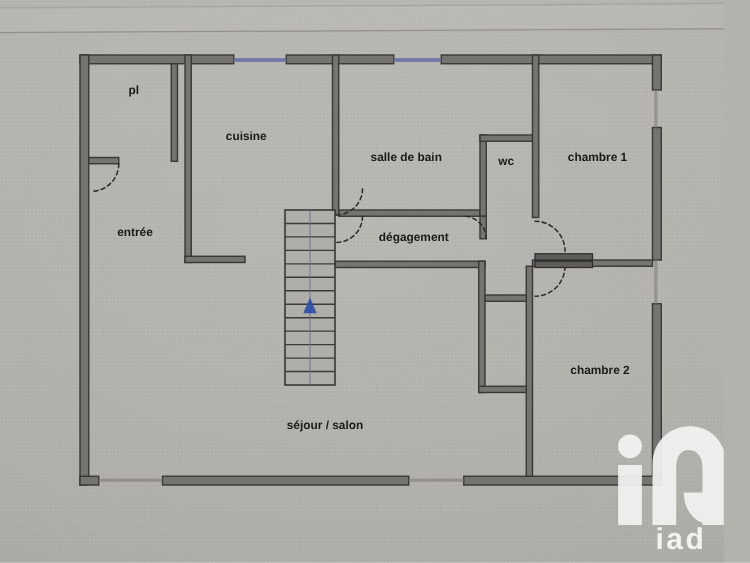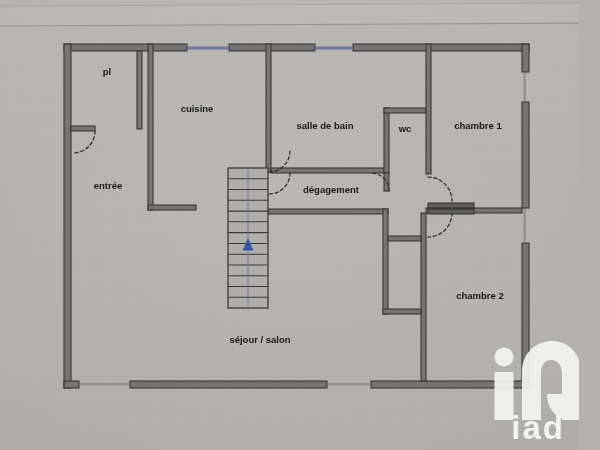--- a/index.html
+++ b/index.html
@@ -29,21 +29,21 @@
   .sheet-edge{position:absolute;left:0;width:600px;background:#9f9d98;height:1px;}
   .sheet-edge.e1{top:4px;transform:rotate(-0.35deg);opacity:.75;}
   .sheet-edge.e2{top:24px;transform:rotate(-0.30deg);opacity:.85;height:1px;background:#8d8b86;}
   .sheet-band{position:absolute;left:0;top:5px;width:600px;height:19px;background:rgba(255,255,255,.05);transform:rotate(-0.32deg);}
 
   #plan{position:absolute;left:0;top:0;width:600px;height:450px;}
   .wm-text{
     position:absolute;right:14px;bottom:6px;
     width:128px;text-align:right;
     color:#f2f2f0;
-    font-size:33px;font-weight:700;letter-spacing:2px;
+    font-size:24px;font-weight:700;letter-spacing:2px;
     line-height:1;
   }
 </style>
 </head>
 <body>
 
 <div id="stage">
 
   <div class="paper"></div>
   <div class="grain"></div>

